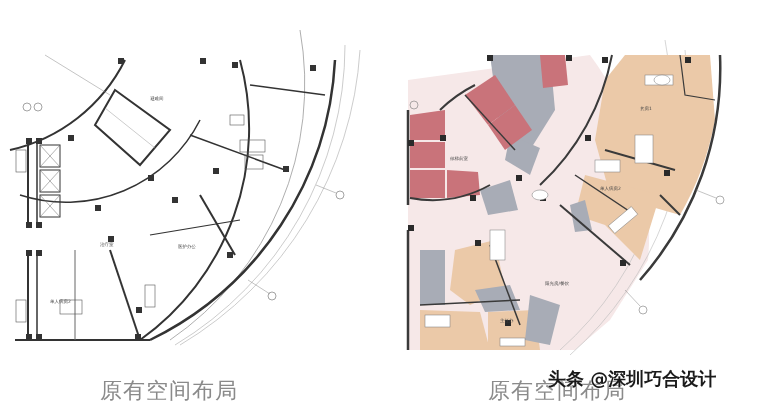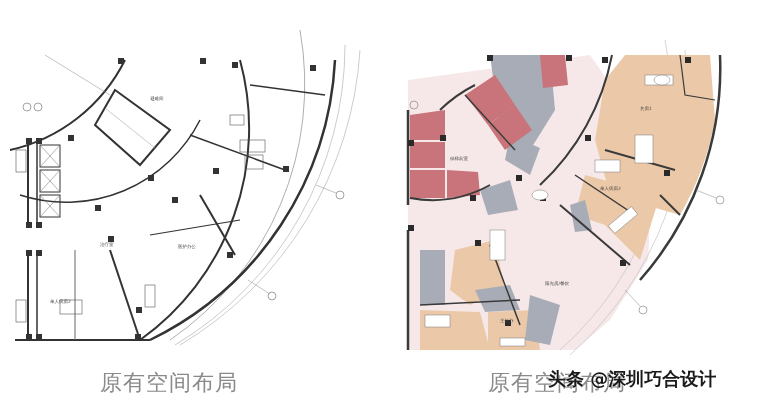--- a/index.html
+++ b/index.html
@@ -1,21 +1,21 @@
 <!DOCTYPE html>
 <html><head>
 <meta charset="utf-8">
 <style>
   html,body{margin:0;padding:0;background:#ffffff;}
   body{width:760px;height:410px;position:relative;overflow:hidden;font-family:"DejaVu Sans",sans-serif;}
   .panel{position:absolute;top:0;height:410px;}
   #left{left:0;width:380px;}
   #right{left:380px;width:380px;}
   svg{position:absolute;left:0;top:0;}
-  .caption{position:absolute;top:368px;font-family:Liberation Mono, monospace;font-size:22px;color:#8a8a8a;letter-spacing:1px;white-space:nowrap;}
+  .caption{position:absolute;top:376px;font-family:Liberation Mono, monospace;font-size:22px;color:#8a8a8a;letter-spacing:1px;white-space:nowrap;}
   #cap-left{left:100px;}
   #cap-right{left:108px;}
   .watermark{position:absolute;left:548px;top:367px;font-family:"DejaVu Sans",sans-serif;font-size:18px;color:#1a1a1a;white-space:nowrap;font-weight:bold;text-shadow:0 0 2px #fff;}
   .lbl{font-family:"DejaVu Sans",sans-serif;font-size:4.5px;fill:#444;}
 </style>
 </head>
 <body>
 
 <div id="left" class="panel">
   <svg width="380" height="410" viewBox="0 0 380 410">

